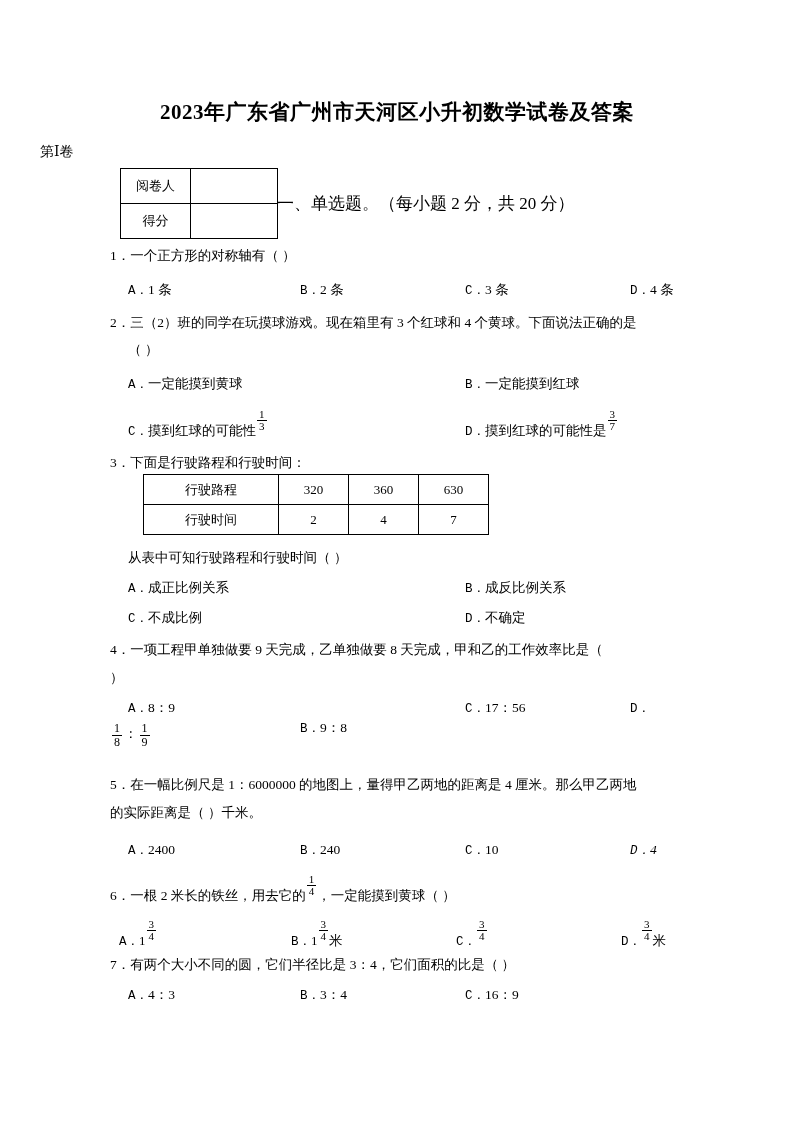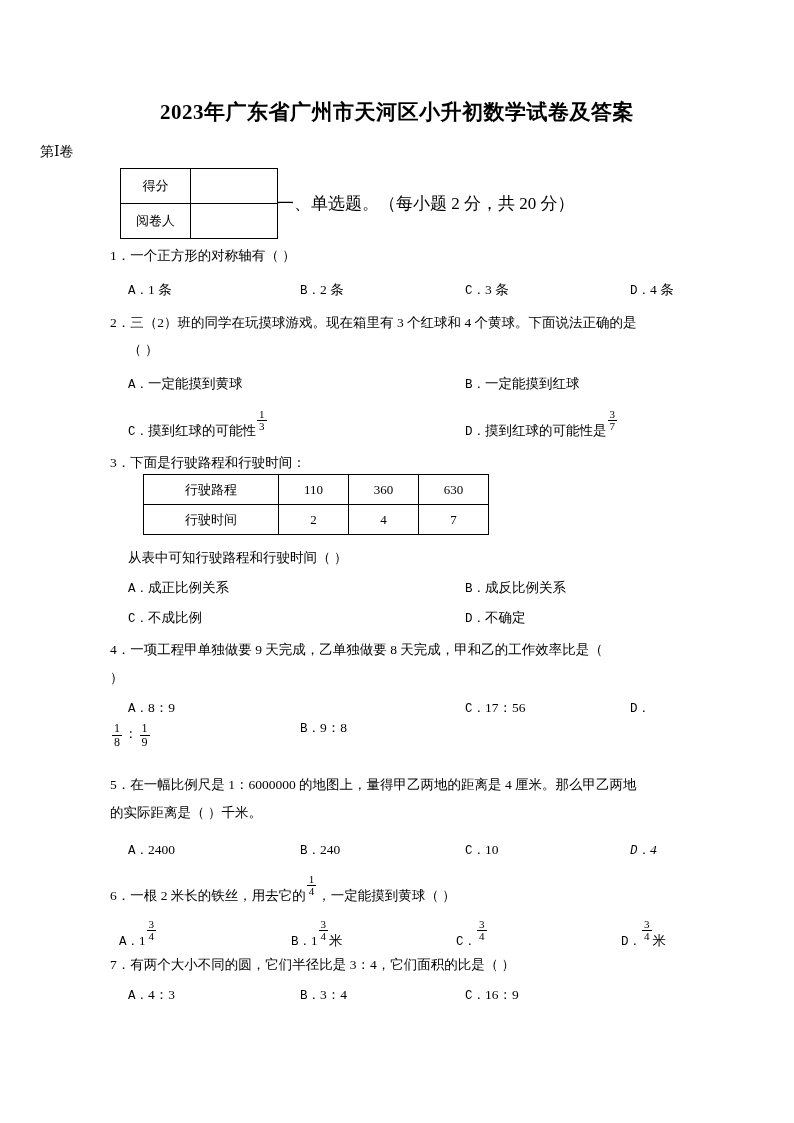--- a/index.html
+++ b/index.html
@@ -130,25 +130,25 @@
 
 <div class="page">
 
   <div class="doc-title">2023年广东省广州市天河区小升初数学试卷及答案</div>
 
   <div class="volume-label">第Ⅰ卷</div>
 
   <table class="grade-table">
     <tbody>
         <tr>
+      <td class="label">阅卷人</td>
+      <td class="blank"></td>
+    </tr>
+    <tr>
       <td class="label">得分</td>
-      <td class="blank"></td>
-    </tr>
-    <tr>
-      <td class="label">阅卷人</td>
       <td class="blank"></td>
     </tr>
   </tbody>
     </table>
 
   <div class="section-heading">一、单选题。（每小题 2 分，共 20 分）</div>
 
   <div class="qtext" style="left:110px; top:246px;"><span>1．</span><span>一个正方形的对称轴有（                  ）</span></div>
   <div class="opt" style="left:128px; top:280px;"><span class="lbl">A．</span><span>1 条</span></div>
   <div class="opt" style="left:300px; top:280px;"><span class="lbl">B．</span><span>2 条</span></div>
@@ -161,21 +161,21 @@
   <div class="opt" style="left:465px; top:374px;"><span class="lbl">B．</span><span>一定能摸到红球</span></div>
   <div class="opt" style="left:128px; top:415px;"><span class="lbl">C．</span><span>摸到红球的可能性</span><span class="frac"><span class="num">1</span><span class="den">3</span></span></div>
   <div class="opt" style="left:465px; top:415px;"><span class="lbl">D．</span><span>摸到红球的可能性是</span><span class="frac"><span class="num">3</span><span class="den">7</span></span></div>
 
   <div class="qtext" style="left:110px; top:453px;"><span>3．</span><span>下面是行驶路程和行驶时间：</span></div>
 
   <table class="data-table">
     <tbody>
         <tr>
       <td class="head-col">行驶路程</td>
-      <td class="val-col">110</td>
+      <td class="val-col">320</td>
       <td class="val-col">360</td>
       <td class="val-col">630</td>
     </tr>
     <tr>
       <td class="head-col">行驶时间</td>
       <td class="val-col">2</td>
       <td class="val-col">4</td>
       <td class="val-col">7</td>
     </tr>
   </tbody>

